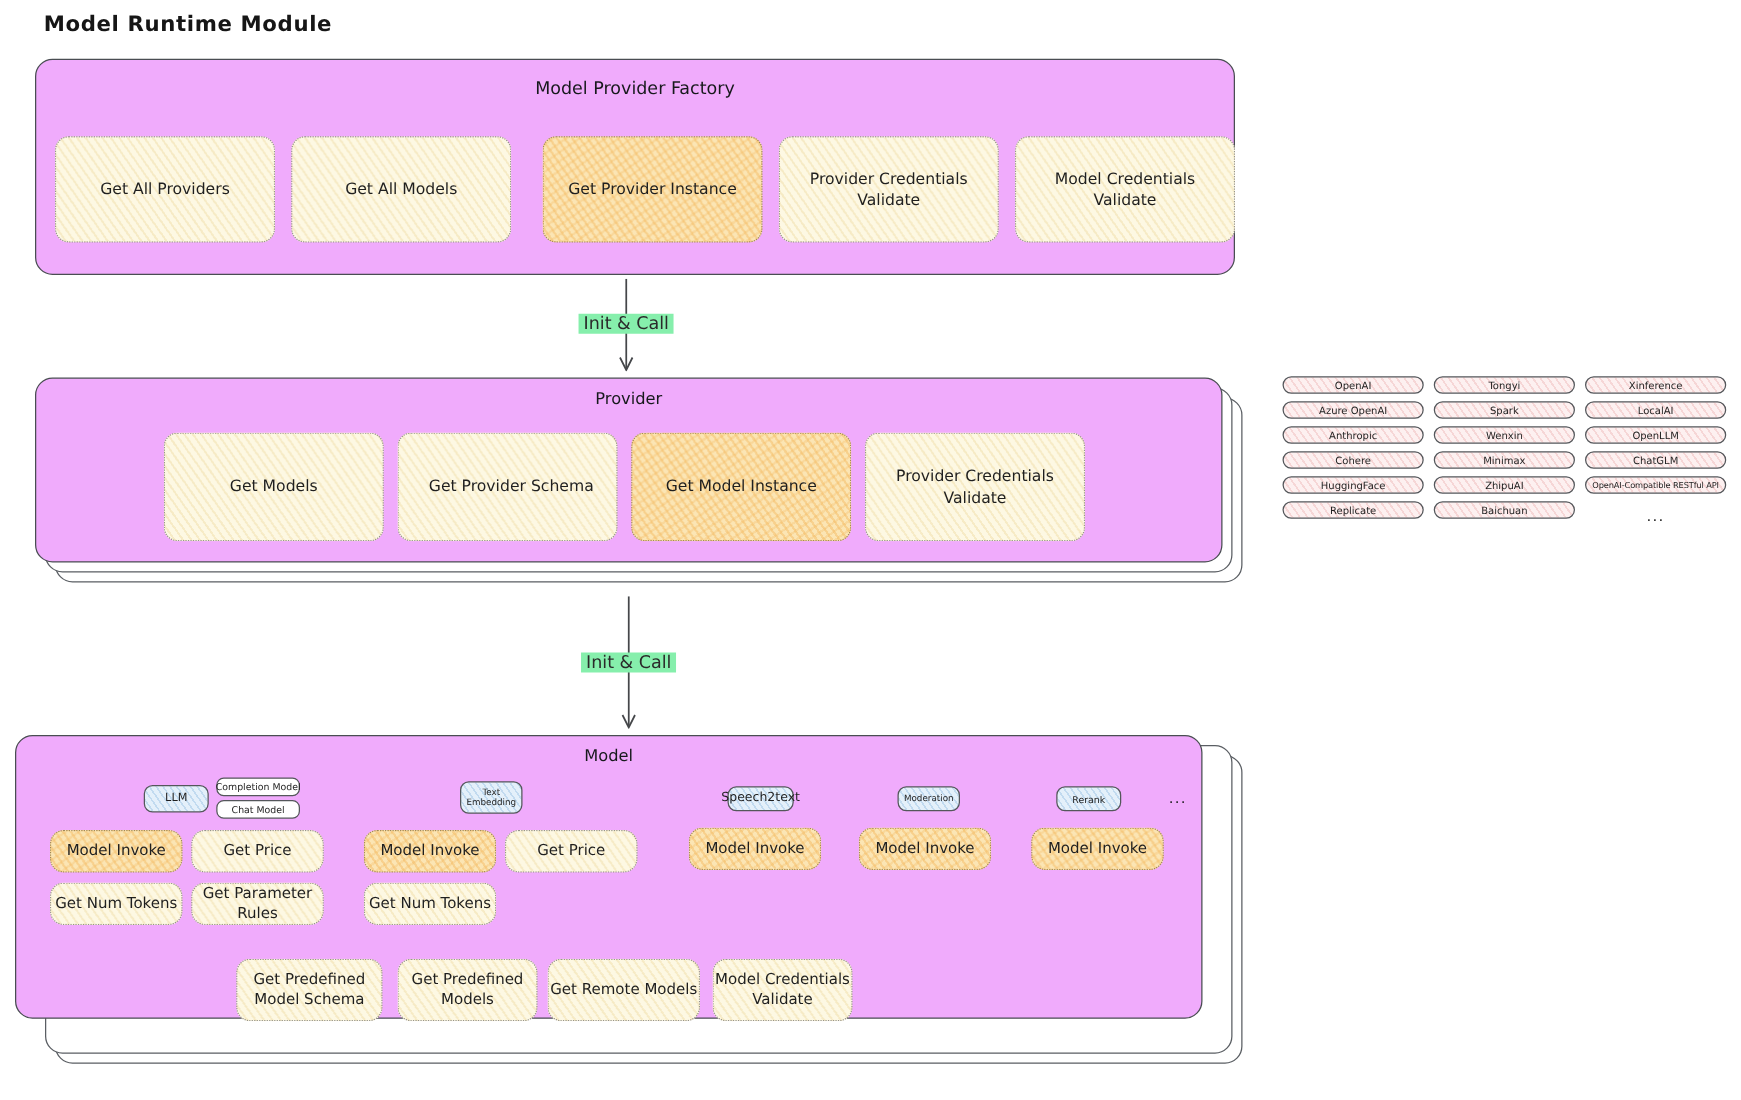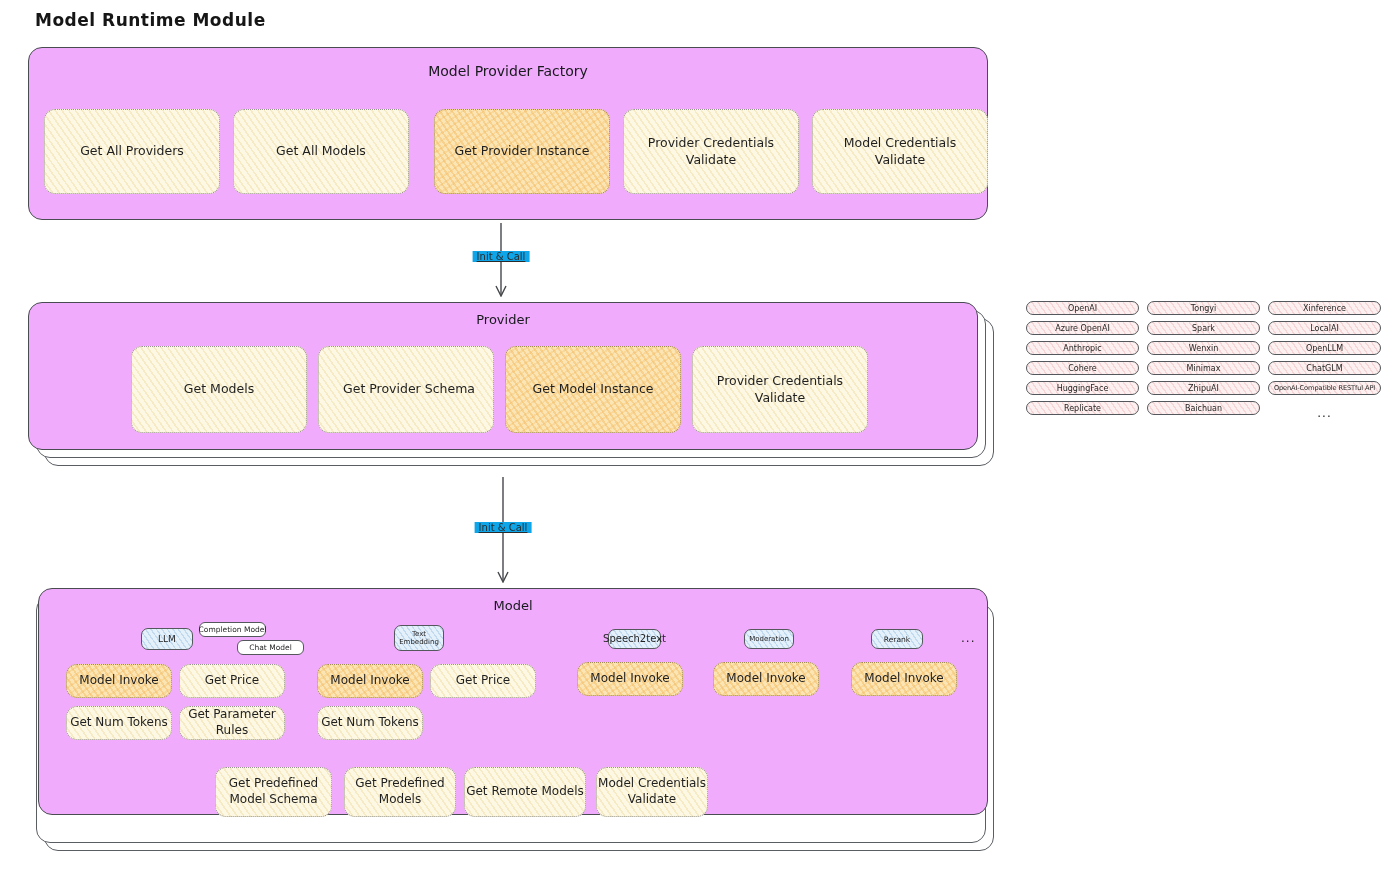--- a/index.html
+++ b/index.html
@@ -54,26 +54,25 @@
       repeating-linear-gradient(55deg, rgba(243,183,92,0.45) 0 1.8px, transparent 1.8px 5px),
       repeating-linear-gradient(-35deg, rgba(243,183,92,0.30) 0 1.8px, transparent 1.8px 6px);
     border: 1.6px dotted #a08a58;
   }
   .flow-row { position: absolute; display: flex; }
   .flow-row .fn { position: relative; }
   .arrow { position: absolute; }
   .arrow-label {
     position: absolute;
     transform: translateX(-50%);
-    background: #0ea5e9;
+    background: #86efac;
     padding: 0 4px;
-    font-size: 10px;
+    font-size: 14px;
     color: #2a2a2a;
     white-space: nowrap;
-    text-decoration: underline;
   }
   .pgrid {
     position: absolute;
     display: grid;
     grid-template-columns: 113px 113px 113px;
     column-gap: 8px;
     row-gap: 6px;
   }
   .pcell {
     height: 14px;
@@ -173,26 +172,26 @@
   </div>
 
   <svg class="arrow" style="left:495px; top:477px;" width="16" height="106" viewBox="0 0 16 106">
     <line x1="8" y1="0" x2="8" y2="104" stroke="#45474a" stroke-width="1.4"></line>
     <polyline points="3,95 8,105 13,95" fill="none" stroke="#45474a" stroke-width="1.4"></polyline>
   </svg>
   <div class="arrow-label" style="left:503px; top:522px;">Init &amp; Call</div>
 
   <div class="stack-layer" style="left:44px; top:604px; width:950px; height:247px;"></div>
   <div class="stack-layer" style="left:36px; top:596px; width:950px; height:247px;"></div>
-  <div class="big-box" style="left:38px; top:588px; width:950px; height:227px;">
+  <div class="big-box" style="left:12px; top:588px; width:950px; height:227px;">
     <div class="box-title section-title" style="top:9px;">Model</div>
 
     <div class="tab-blue" style="left:102px; top:39px; width:52px; height:22px; font-size:9px;">LLM</div>
     <div class="tab-white" style="left:160px; top:33px; width:67px; height:15px;">Completion Model</div>
-    <div class="tab-white" style="left:160px; top:51px; width:67px; height:15px;margin-left:38px;">Chat Model</div>
+    <div class="tab-white" style="left:160px; top:51px; width:67px; height:15px;">Chat Model</div>
     <div class="tab-blue" style="left:355px; top:36px; width:50px; height:26px; font-size:7px; padding:0 4px;">Text Embedding</div>
     <div class="tab-blue" style="left:569px; top:40px; width:53px; height:20px; font-size:10px;">Speech2text</div>
     <div class="tab-blue" style="left:705px; top:40px; width:50px; height:20px; font-size:7px;">Moderation</div>
     <div class="tab-blue" style="left:832px; top:40px; width:52px; height:20px;">Rerank</div>
     <div class="dots" style="left:922px; top:42px;">...</div>
 
     <div class="fn orange small" style="left:27px; top:75px; width:106px; height:34px;">Model Invoke</div>
     <div class="fn yellow small" style="left:140px; top:75px; width:106px; height:34px;">Get Price</div>
     <div class="fn yellow small" style="left:27px; top:117px; width:106px; height:34px;">Get Num Tokens</div>
     <div class="fn yellow small" style="left:140px; top:117px; width:106px; height:34px;">Get Parameter Rules</div>

